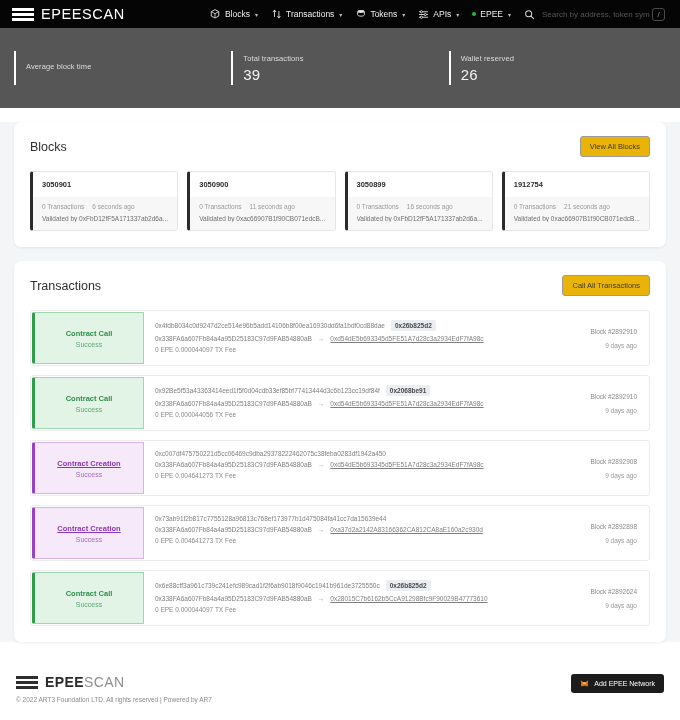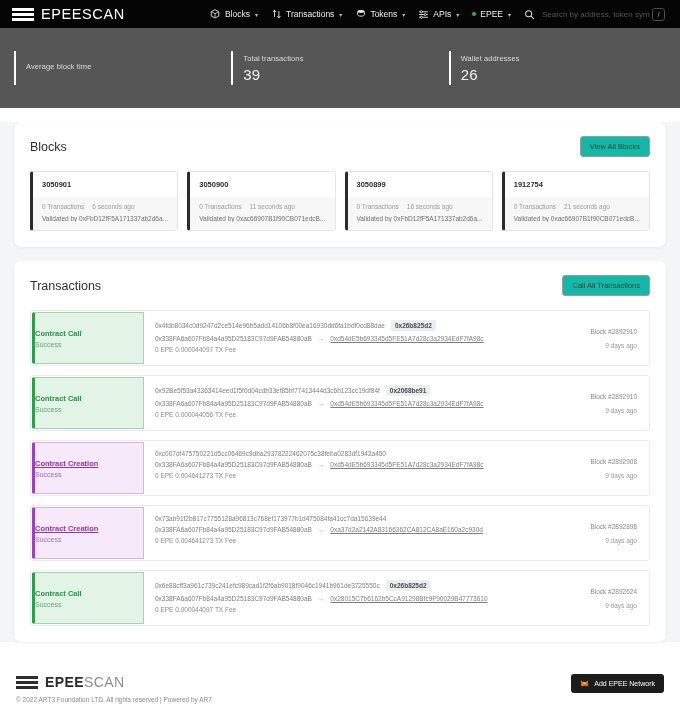--- a/index.html
+++ b/index.html
@@ -90,21 +90,21 @@
     box-shadow: 0 1px 3px rgba(0,0,0,.07);
     padding: 14px 16px 16px 16px;
     margin-top: 14px;
   }
   .panel-head {
     display: flex; align-items: center; justify-content: space-between;
     margin-bottom: 14px;
   }
   .panel-title { font-size: 12.5px; color: #2f2f2f; font-weight: 400; }
   .ghost-btn {
-    border: 1px solid #9b9b9b; background: #14b8a6; color: #3a3a3a;
+    border: 1px solid #9b9b9b; background: #eab308; color: #3a3a3a;
     font-size: 7.5px; border-radius: 3px; padding: 5px 9px; cursor: pointer;
     font-family: "Liberation Sans", sans-serif; white-space: nowrap;
   }
 
   
   .blocks-row { display: flex; gap: 9px; }
   .block-card {
     flex: 1;
     border: 1px solid #e6e6e6;
     border-left: 3px solid #2b2b2b;
@@ -130,21 +130,21 @@
   .tx-row {
     display: flex; align-items: stretch;
     border: 1px solid #ececec; border-radius: 3px;
     margin-bottom: 9px; background: #fff;
     min-height: 56px;
   }
   .tx-row:last-child { margin-bottom: 0; }
   .tx-badge {
     width: 112px; flex: 0 0 112px;
     display: flex; flex-direction: column;
-    align-items: flex-start; justify-content: center;
+    align-items: center; justify-content: center;
     border-radius: 2px 0 0 2px;
     margin: 1px;
   }
   .tx-badge.call { background: #e2f4e6; border-left: 3px solid #34a853; border: 1px solid #9ed7ad; border-left-width: 3px; border-left-color: #2e9e4a; }
   .tx-badge.creation { background: #f5e9fa; border: 1px solid #d7b2e8; border-left: 3px solid #9b3fc4; }
   .tx-badge-title { font-size: 7.5px; font-weight: bold; margin-bottom: 3px; }
   .tx-badge-sub { font-size: 7px; }
   .tx-badge.call .tx-badge-title { color: #2f8f4c; }
   .tx-badge.call .tx-badge-sub { color: #63a877; }
   .tx-badge.creation .tx-badge-title { color: #8e35b8; text-decoration: underline; }
@@ -284,21 +284,21 @@
 
 <div class="statsbar">
   <div class="stat">
     <div class="stat-label">Average block time</div>
   </div>
   <div class="stat">
     <div class="stat-label">Total transactions</div>
     <div class="stat-value">39</div>
   </div>
   <div class="stat">
-    <div class="stat-label">Wallet addresses</div>
+    <div class="stat-label">Wallet reserved</div>
     <div class="stat-value">26</div>
   </div>
 </div>
 
 <div class="page-bg">
 
   <div class="panel">
     <div class="panel-head">
       <div class="panel-title">Blocks</div>
       <button class="ghost-btn">View All Blocks</button>

